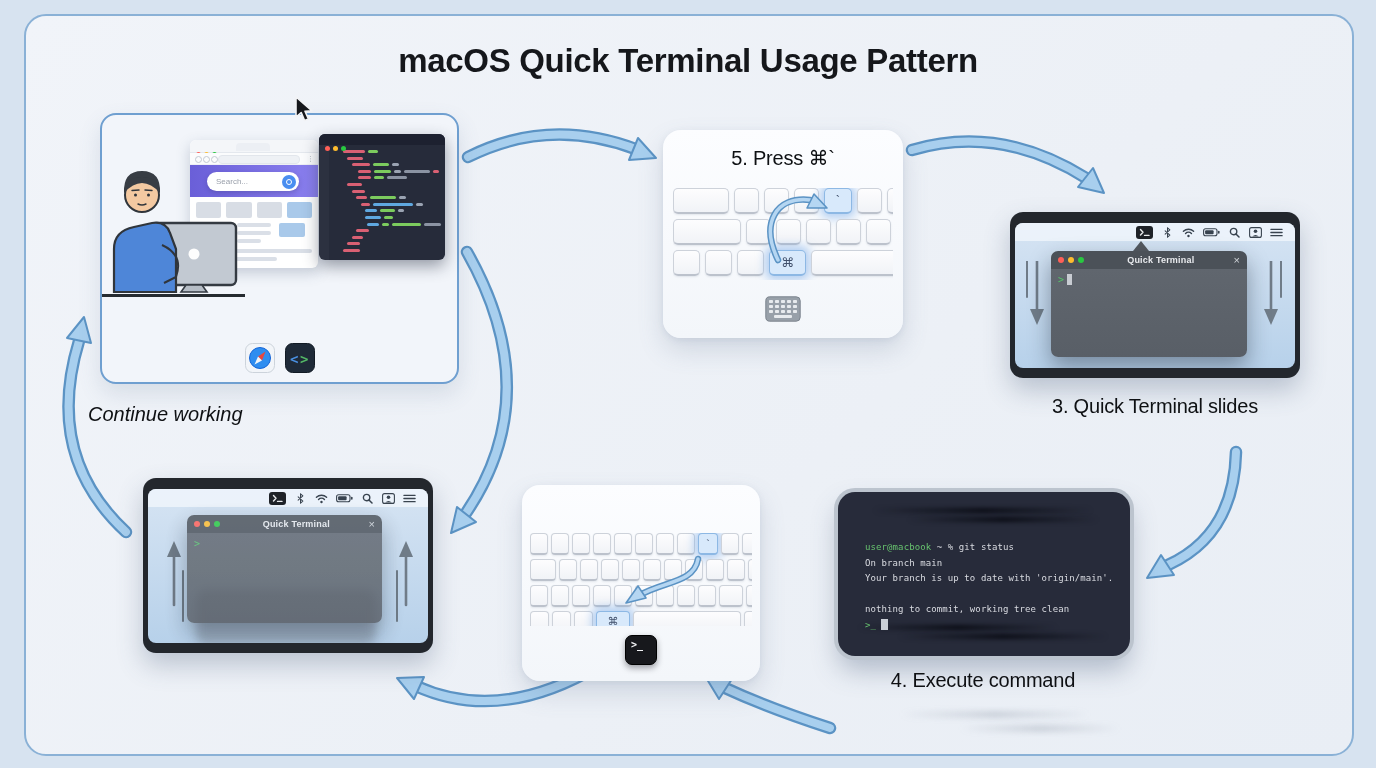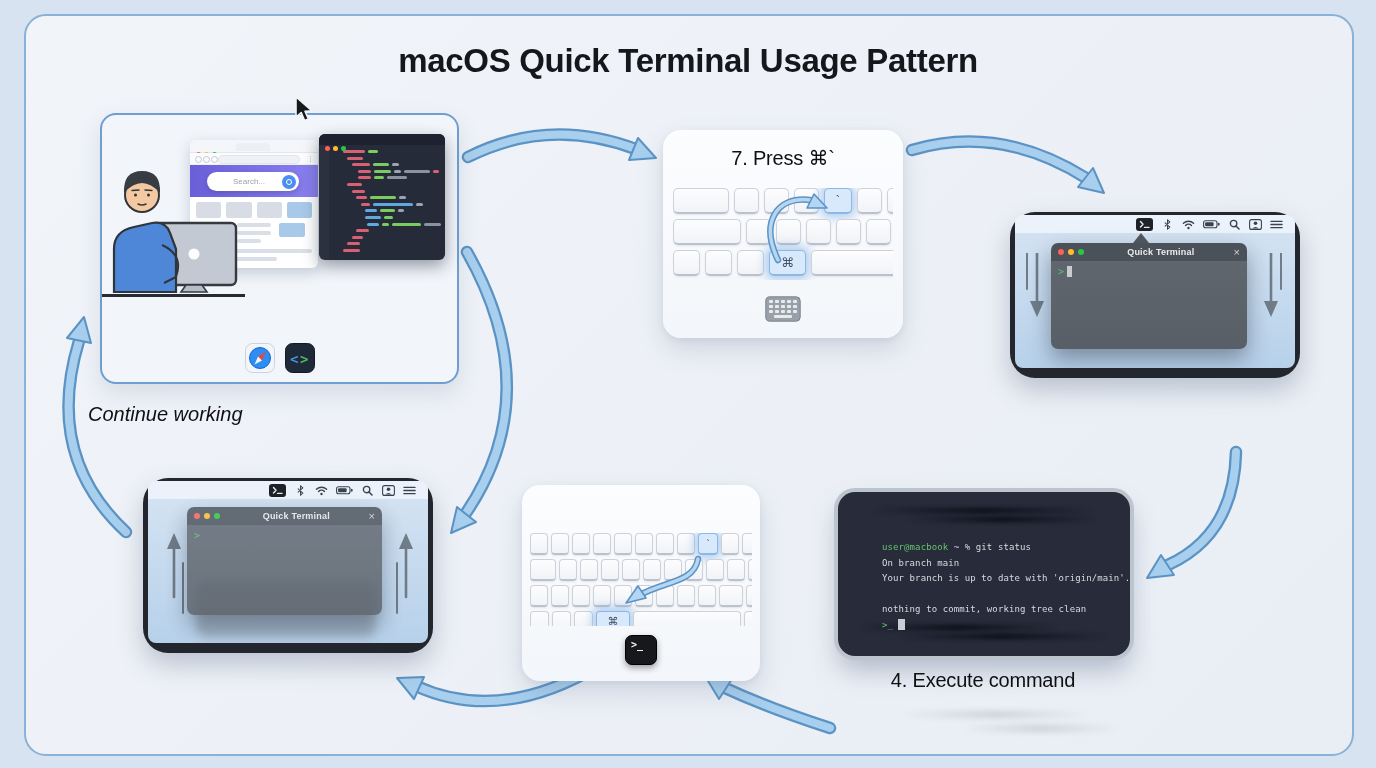--- a/index.html
+++ b/index.html
@@ -42,21 +42,21 @@
   }
   .browser .bar1{height:12px;background:#f4f6f9;border-bottom:1px solid #e4e8ee;position:relative;}
   .tl{display:inline-block;width:5px;height:5px;border-radius:50%;margin-right:3px;}
   .tl.red{background:#ff5f57}.tl.yellow{background:#febc2e}.tl.green{background:#28c840}
   .browser .lights{position:absolute;left:6px;top:3px;}
   .browser .tab{position:absolute;left:46px;top:3px;width:34px;height:8px;background:#eceff4;border-radius:4px 4px 0 0;}
   .browser .bar2{height:11px;background:#fbfcfd;border-bottom:1px solid #eef0f4;position:relative;}
   .browser .navdot{position:absolute;top:3px;width:5px;height:5px;border-radius:50%;border:1px solid #c3c9d2;}
   .browser .urlpill{position:absolute;left:28px;top:2px;width:80px;height:7px;border-radius:4px;background:#eef1f5;border:1px solid #e2e6ec;}
   .browser .dots{position:absolute;right:4px;top:2px;font-size:7px;color:#9aa2ad;}
-  .hero{height:32px;background:linear-gradient(90deg,#6a5fd8,#8b80ef);position:relative;text-align:center;}
+  .hero{height:32px;background:linear-gradient(90deg,#6a5fd8,#8b80ef);position:relative;}
   .searchpill{
     position:absolute;left:17px;top:7px;width:92px;height:19px;border-radius:10px;background:#fff;
     box-shadow:0 2px 5px rgba(40,40,90,.25);display:flex;align-items:center;
   }
   .searchpill .stext{font-size:8px;color:#9aa0ab;margin-left:9px;flex:1;}
   .searchpill .sbtn{width:14px;height:14px;border-radius:50%;background:#4a8ef0;margin-right:3px;position:relative;}
   .searchpill .sbtn::after{content:"";position:absolute;left:4px;top:4px;width:4px;height:4px;border:1.2px solid #fff;border-radius:50%;}
   .bcontent{padding:5px 6px;}
   .blocksrow{display:flex;gap:5px;margin-bottom:5px;}
   .blk{height:16px;border-radius:2px;background:#d8dde5;flex:1;}
@@ -106,21 +106,21 @@
   .kb2 .key{height:23px;} .kb5 .kb-row{gap:3px;margin-bottom:4px;} .kb5 .key{height:19px;border-radius:4px;}
   .kbicon{position:absolute;}
   .termkey{
     position:absolute;width:32px;height:30px;border-radius:7px;background:#17181c;
     border:1px solid #000;box-shadow:0 3px 6px rgba(20,20,30,.4);
     color:#f2f3f5;font-family:"DejaVu Sans Mono",monospace;font-size:10px;font-weight:bold;
     padding:3px 0 0 5px;box-sizing:border-box;
   }
 
   
-  .screen{position:absolute;z-index:2;background:#23272d;border-radius:25px;padding:3px 5px 10px 5px;box-sizing:border-box;
+  .screen{position:absolute;z-index:2;background:#23272d;border-radius:13px;padding:11px 5px 10px 5px;box-sizing:border-box;
     box-shadow:0 12px 26px rgba(70,90,120,.30);}
   .desktop{position:relative;width:100%;height:100%;border-radius:8px;overflow:hidden;
     background:linear-gradient(180deg,#d6e4f3,#b7d1ea);}
   .menubar{height:18px;background:rgba(238,245,251,.85);display:flex;align-items:center;justify-content:flex-end;gap:8px;padding-right:12px;}
   .mi{width:13px;height:11px;flex:none;}
   .term-chip{width:17px;height:13px;border-radius:3px;background:#1e2228;display:flex;align-items:center;justify-content:center;flex:none;}
   .notch{position:absolute;width:0;height:0;border-left:8px solid transparent;border-right:8px solid transparent;border-bottom:10px solid #53585f;}
   .qtwin{position:absolute;border-radius:7px;overflow:hidden;box-shadow:0 10px 22px rgba(20,30,45,.40);}
   .qt-titlebar{height:18px;background:#4b5158;display:flex;align-items:center;padding:0 7px;}
   .qt-titlebar .tl{width:6px;height:6px;margin-right:4px;}
@@ -133,21 +133,21 @@
   .slide{position:absolute;}
 
   
   .term4{
     position:absolute;left:838px;top:492px;width:292px;height:164px;z-index:2;
     background:#272b3a;border-radius:17px;box-sizing:border-box;
     box-shadow:0 0 0 4px #bcc4ce,0 14px 26px rgba(70,90,120,.35);
     overflow:hidden;
   }
   .t4text{position:absolute;left:27px;top:48px;font-family:"DejaVu Sans Mono",monospace;
-    font-size:9px;line-height:15.5px;color:#d9dbe1;letter-spacing:.1px;white-space:pre;margin-left:17px;}
+    font-size:9px;line-height:15.5px;color:#d9dbe1;letter-spacing:.1px;white-space:pre;}
   .t4green{color:#67c26e;}
   .t4cursor{display:inline-block;width:7px;height:11px;background:#c9ced6;vertical-align:-2px;margin-left:5px;}
   .streak{position:absolute;height:5px;border-radius:3px;filter:blur(2px);
     background:linear-gradient(90deg,transparent,rgba(5,7,14,.85),transparent);}
   .pstreak{position:absolute;height:5px;border-radius:3px;filter:blur(3px);z-index:1;
     background:linear-gradient(90deg,transparent,rgba(110,122,140,.35),transparent);}
 </style>
 </head>
 <body>
 
@@ -380,21 +380,21 @@
       <text x="15" y="20.5" font-family="DejaVu Sans Mono, monospace" font-size="14" font-weight="bold" fill="#53b766">&gt;</text>
     </svg>
   </div>
 </div>
 
 <svg class="cursor-svg" width="24" height="28" viewBox="0 0 24 28">
   <path d="M3 1 L3 21 L8.2 16.6 L11.6 24.6 L15.4 23 L12 15.2 L19 14.8 Z" fill="#16181c" stroke="#f2f3f5" stroke-width="1.6" stroke-linejoin="round"></path>
 </svg>
 
 <div class="card" style="left:663px;top:130px;width:240px;height:208px;">
-  <div class="caption" style="top:16px;">7. Press ⌘`</div>
+  <div class="caption" style="top:16px;">5. Press ⌘`</div>
   <div class="kb kb2" style="left:10px;top:58px;width:220px;height:92px;">
     <div class="kb-row">
       <span class="key" style="width:54px"></span>
       <span class="key" style="width:23px"></span>
       <span class="key" style="width:23px"></span>
       <span class="key" style="width:23px"></span>
       <span class="key hl" style="width:26px">`</span>
       <span class="key" style="width:23px"></span>
       <span class="key" style="width:23px"></span>
     </div>
@@ -490,20 +490,21 @@
         <span class="qt-title">Quick Terminal</span>
         <span class="qt-close">×</span>
       </div>
       <div class="qt-body">
         <span>&gt;</span><span class="qt-cursor"></span>
       </div>
     </div>
   </div>
 </div>
 <div class="caption" style="position:absolute;left:995px;top:394px;width:320px;z-index:2;">
+  <div>3. Quick Terminal slides</div>
 </div>
 
 <div class="term4">
   <div class="streak" style="left:35px;top:16px;width:220px;"></div>
   <div class="streak" style="left:70px;top:25px;width:190px;"></div>
   <div class="streak" style="left:20px;top:133px;width:200px;"></div>
   <div class="streak" style="left:60px;top:142px;width:210px;"></div>
   <div class="t4text"><span class="t4green">user@macbook</span><span> ~ % git status</span>
 <span>On branch main</span>
 <span>Your branch is up to date with 'origin/main'.</span>

